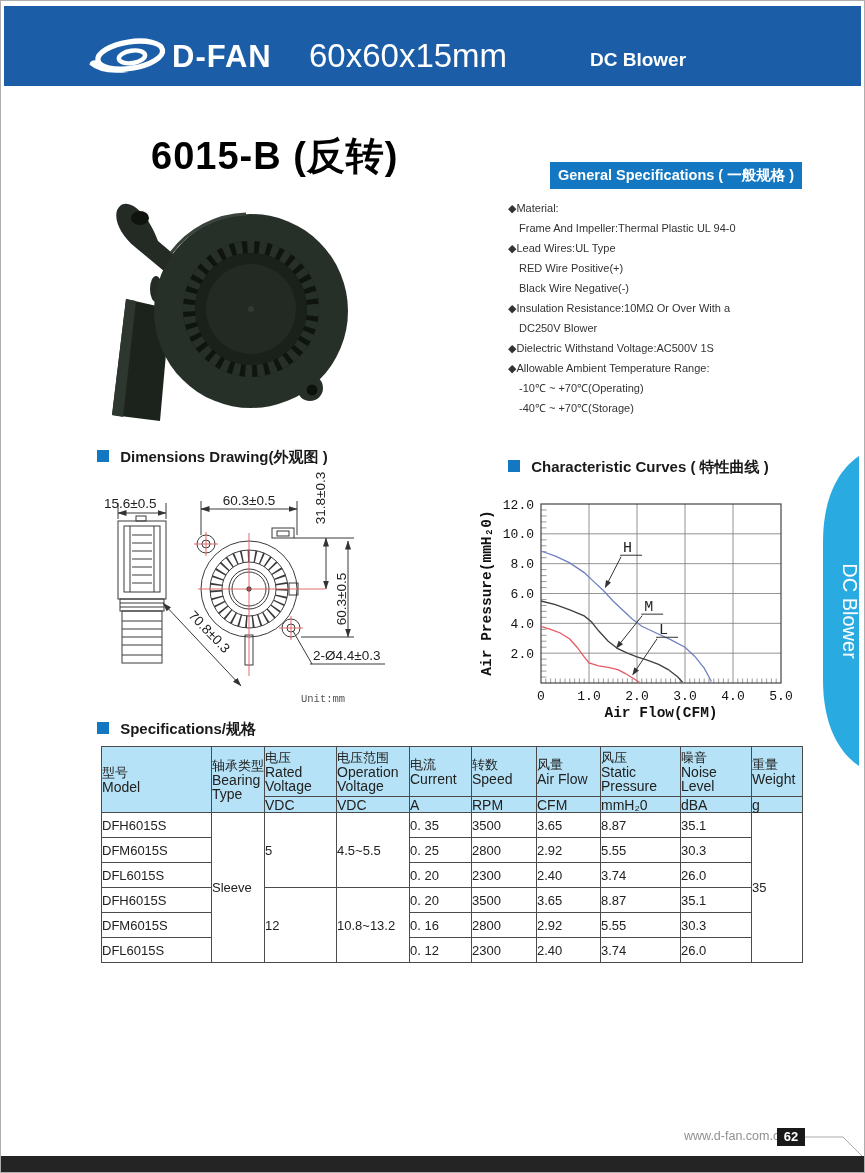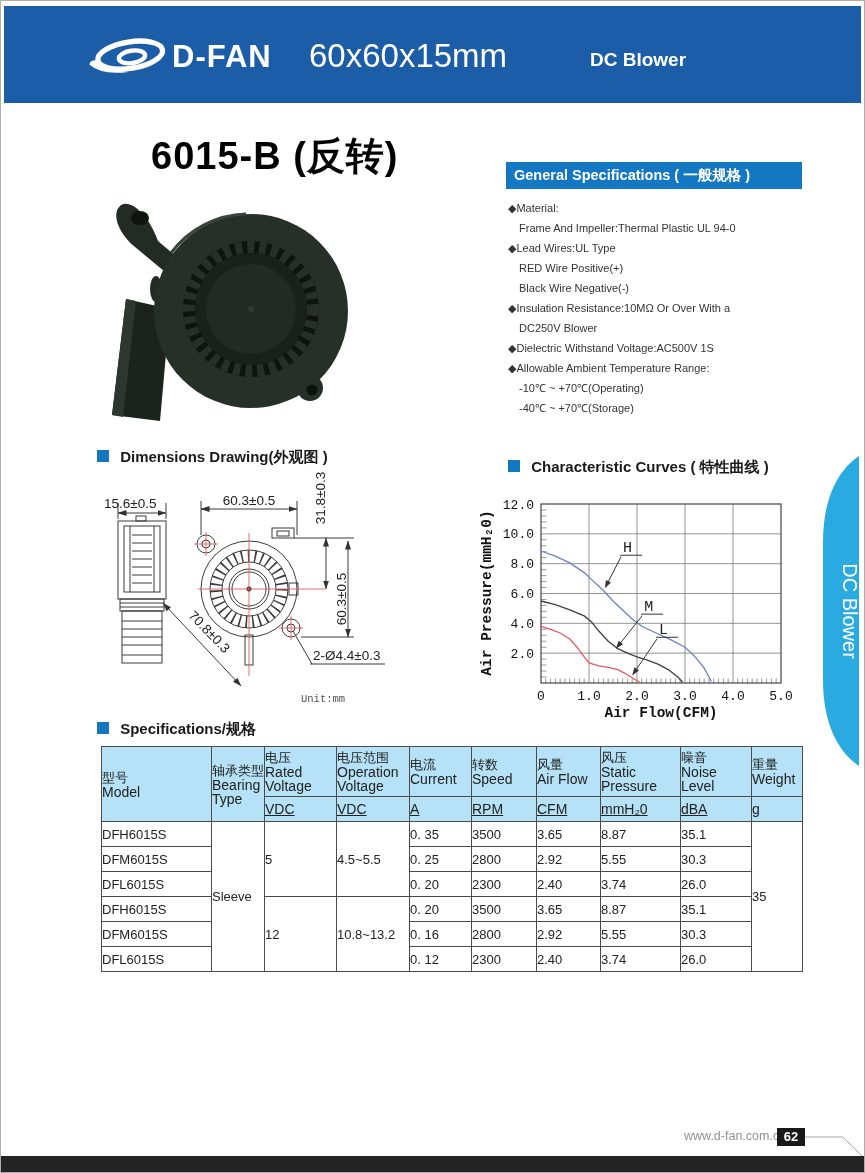--- a/index.html
+++ b/index.html
@@ -1,32 +1,32 @@
 <!DOCTYPE html>
 <html><head>
 <meta charset="utf-8">
 <style>
   html,body{margin:0;padding:0;background:#fff;}
   .page{position:relative;width:865px;height:1173px;background:#fff;border:1px solid #aeaeae;
         box-sizing:border-box;font-family:"Liberation Sans",sans-serif;overflow:hidden;}
   .abs{position:absolute;}
 
   
-  .header-band{position:absolute;left:3px;right:3px;top:5px;height:97px;background:#1b5ea7;}
+  .header-band{position:absolute;left:3px;right:3px;top:5px;height:80px;background:#1b5ea7;}
   .brand-logo{position:absolute;left:82px;top:26px;width:84px;height:48px;}
   .brand{position:absolute;left:168px;top:33px;font-size:31px;font-weight:bold;color:#fff;letter-spacing:1px;}
   .hdr-size{position:absolute;left:305px;top:31px;font-size:33px;color:#fff;font-weight:normal;}
   .hdr-cat{position:absolute;left:586px;top:43px;font-size:19px;color:#fff;font-weight:600;}
 
   
   .title{position:absolute;left:150px;top:130px;font-size:38px;font-weight:bold;color:#000000;letter-spacing:1px;}
 
   
   .gs{position:absolute;left:505px;top:161px;width:296px;}
-  .gs-title{background:#1377c2;color:#fff;font-size:14.5px;font-weight:bold;padding:4px 0 4px 8px;}
+  .gs-title{background:#1377c2;color:#fff;font-size:14.5px;font-weight:bold;padding:4px 0 4px 8px;margin-left:44px;}
   .gs-lines{margin-top:9px;font-size:11px;color:#333;line-height:20px;}
   .gs-line{padding-left:2px;}
   .gs-line.indent{padding-left:13px;}
 
   
   .sec{position:absolute;font-size:15px;color:#1a1a1a;font-weight:bold;}
   .sq{display:inline-block;width:12px;height:12px;background:#1377c2;margin-right:7px;}
   .sec-dims{left:96px;top:447px;}
   .sec-curves{left:507px;top:457px;}
   .sec-specs{left:96px;top:719px;}
@@ -42,21 +42,21 @@
 
   
   .side-tab{position:absolute;left:818px;top:455px;width:40px;height:310px;}
 
   
   .spec-table{position:absolute;left:100px;top:745px;border-collapse:collapse;table-layout:fixed;color:#222;}
   .spec-table th,.spec-table td{border:1px solid #4b4b4b;text-align:left;vertical-align:middle;padding:0;}
   .spec-table thead th{background:#b5e2f6;font-weight:normal;}
   .hcn{font-size:13px;line-height:15px;}
   .hen{font-size:14px;line-height:14px;}
-  tr.h1{height:50px;} tr.h2{height:25px;text-decoration:underline;}
+  tr.h1{height:50px;} tr.h2{height:16px;}
   .spec-table tbody tr{height:25px;}
   .spec-table tbody td{font-size:13px;}
 
   
   .site{position:absolute;left:683px;top:1128px;font-size:12.5px;color:#909090;text-decoration:none;}
   .pagebox{position:absolute;left:776px;top:1127px;width:28px;height:18px;background:#191919;color:#fff;
            font-size:13px;font-weight:bold;text-align:center;line-height:18px;}
   .footline{position:absolute;left:800px;top:1128px;width:65px;height:45px;}
   .bottombar{position:absolute;left:0;right:0;bottom:0;height:16px;background:#242424;}
 </style>

